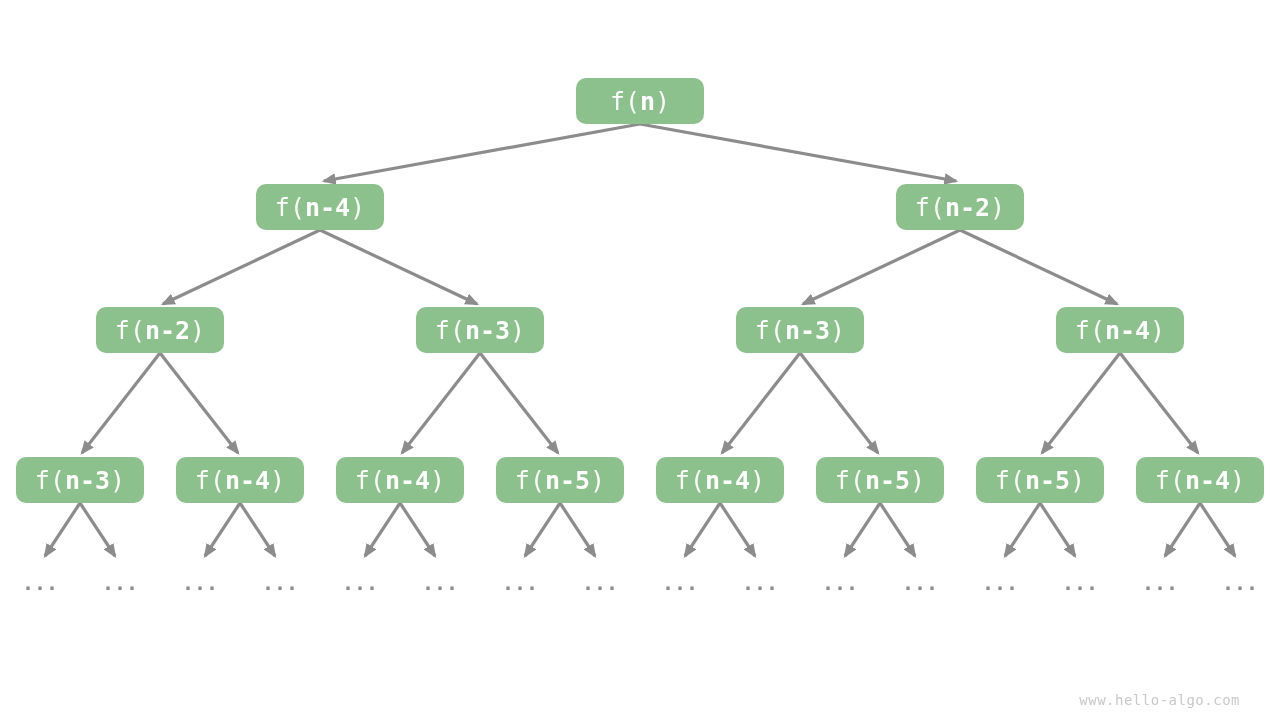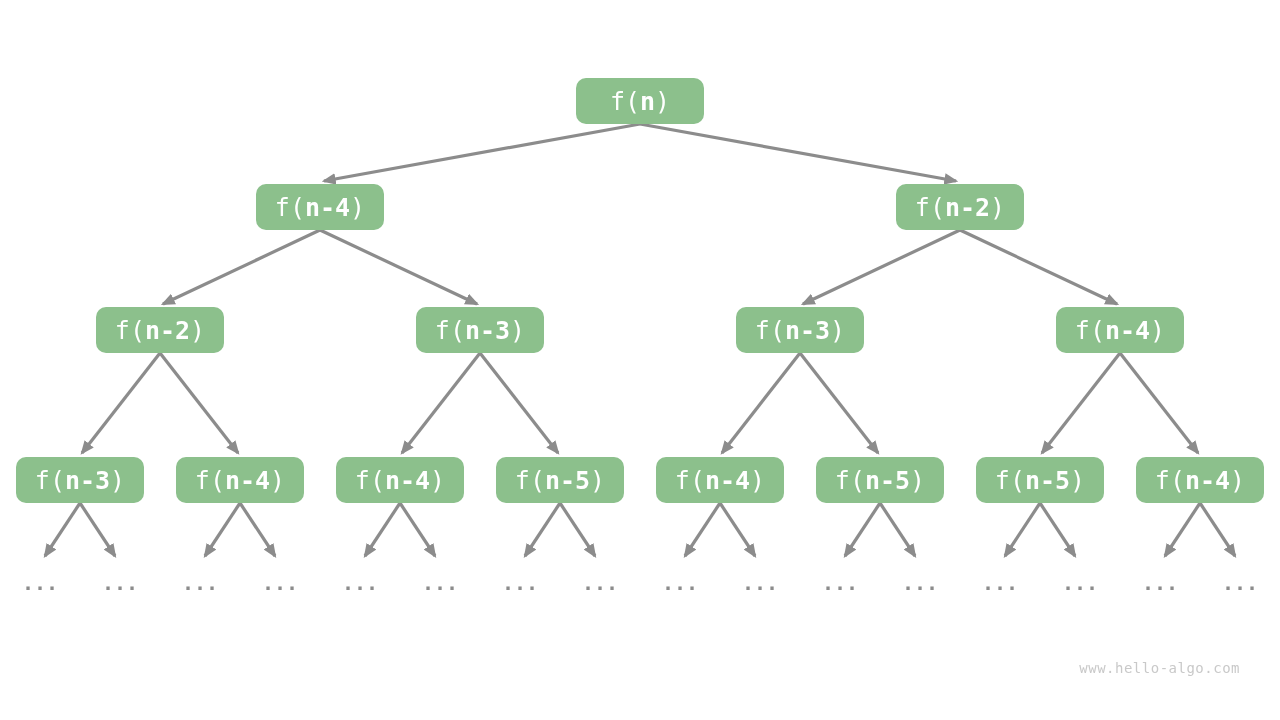--- a/index.html
+++ b/index.html
@@ -15,21 +15,21 @@
     color:#ffffff;display:flex;align-items:center;justify-content:center;
     font-size:25px;line-height:1;white-space:pre;
   }
   .node .arg{font-weight:bold;}
   .dots{
     position:absolute;top:570px;width:80px;height:26px;
     display:flex;align-items:center;justify-content:center;
     color:#8C8C8C;font-weight:bold;font-size:20px;
   }
   .watermark{
-    position:absolute;right:40px;bottom:44px;
+    position:absolute;right:40px;bottom:12px;
     color:#C9C9C9;font-size:14px;letter-spacing:0.5px;
   }
 </style>
 </head>
 <body>
 
 <div class="stage">
 
   <svg class="edges" width="1280" height="720" viewBox="0 0 1280 720">
     <defs>

